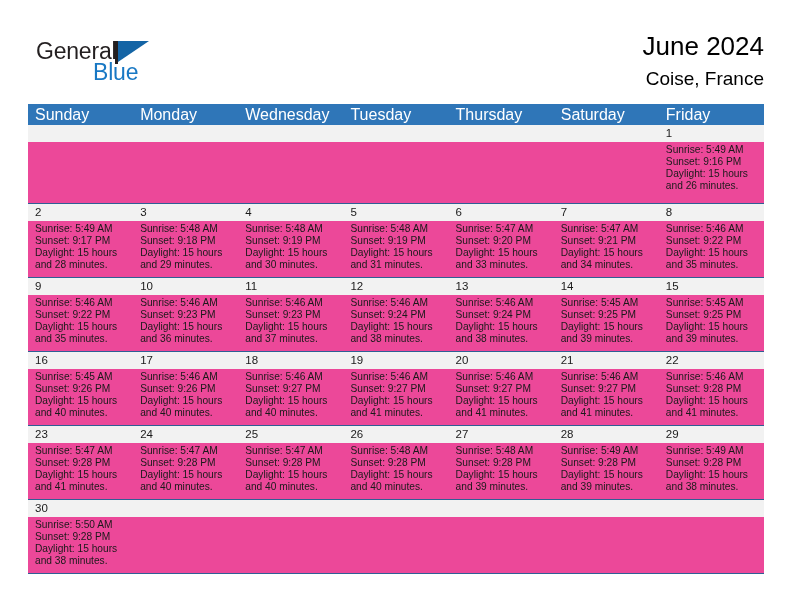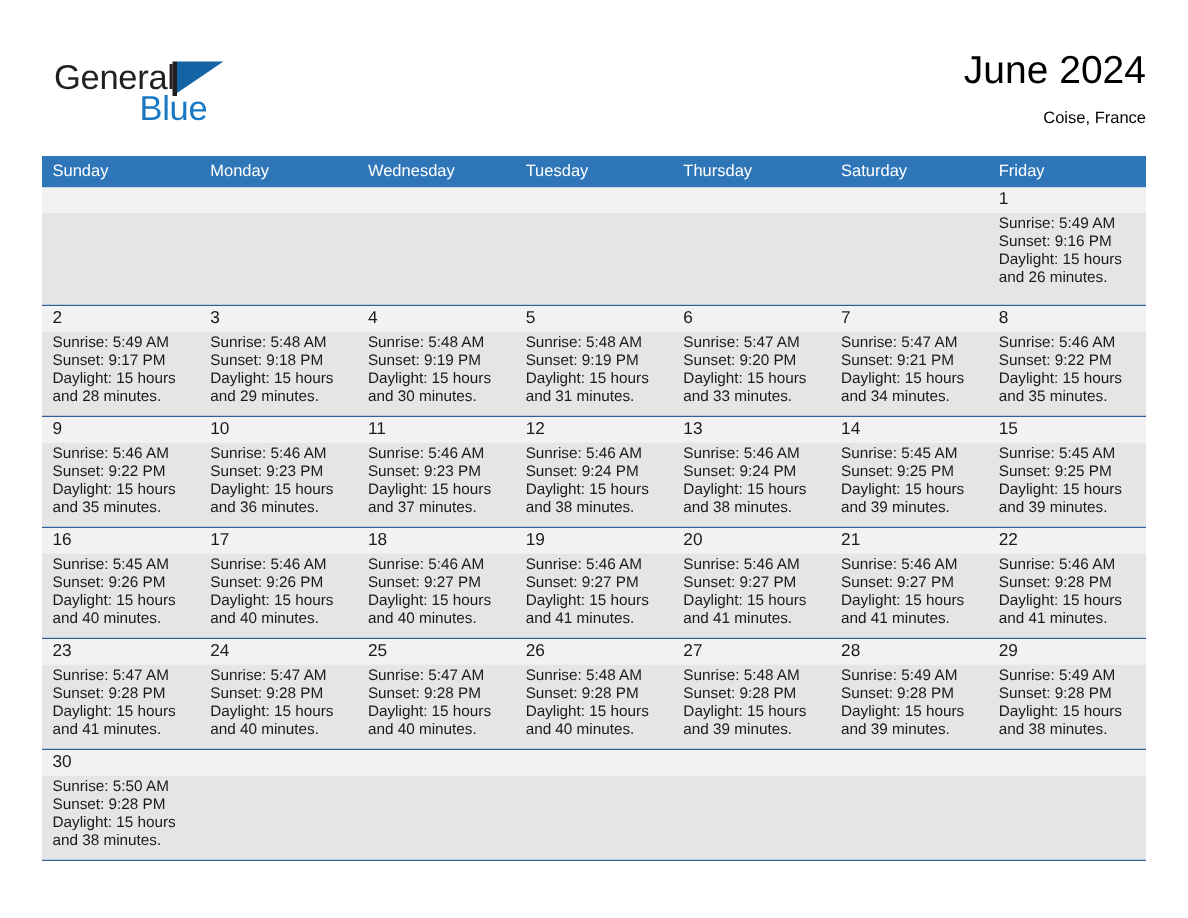--- a/index.html
+++ b/index.html
@@ -88,21 +88,21 @@
   .cal-title {
     font-size: 26px;
     line-height: 32px;
     color: #000000;
     font-weight: normal;
     margin: 0;
     white-space: nowrap;
     text-align: right;
   }
   .cal-subtitle {
-    font-size: 11px;
+    font-size: 19px;
     line-height: 22px;
     color: #000000;
     margin-top: 6px;
     white-space: nowrap;
   }
 
   
   .calendar {
     position: absolute;
     left: 28px;
@@ -110,21 +110,21 @@
     width: 736px;
   }
   .weekday-row {
     display: flex;
     background: #2f76b8;
     height: 21px;
   }
   .weekday {
     flex: 1 1 0;
     color: #ffffff;
-    font-size: 11px;
+    font-size: 16px;
     line-height: 21px;
     padding-left: 7px;
     box-sizing: border-box;
     white-space: nowrap;
     overflow: hidden;
   }
   .weekday + .weekday {
     
   }
 
@@ -143,21 +143,21 @@
   .daynum {
     flex: 1 1 0;
     font-size: 11.5px;
     line-height: 17px;
     padding-left: 7px;
     box-sizing: border-box;
     color: #1a1a1a;
   }
   .detail-band {
     display: flex;
-    background: #e5e5e5;
+    background: #ec4899;
     padding-top: 2px;
     padding-bottom: 3px;
   }
   .detail-cell {
     flex: 1 1 0;
     padding-left: 7px;
     padding-right: 4px;
     box-sizing: border-box;
     font-size: 10.2px;
     line-height: 12.1px;

